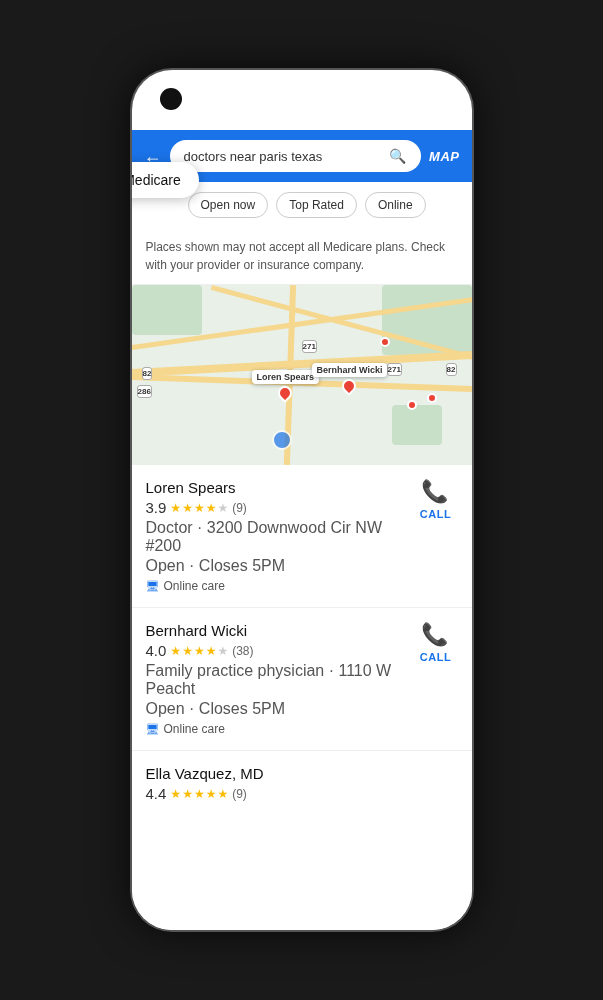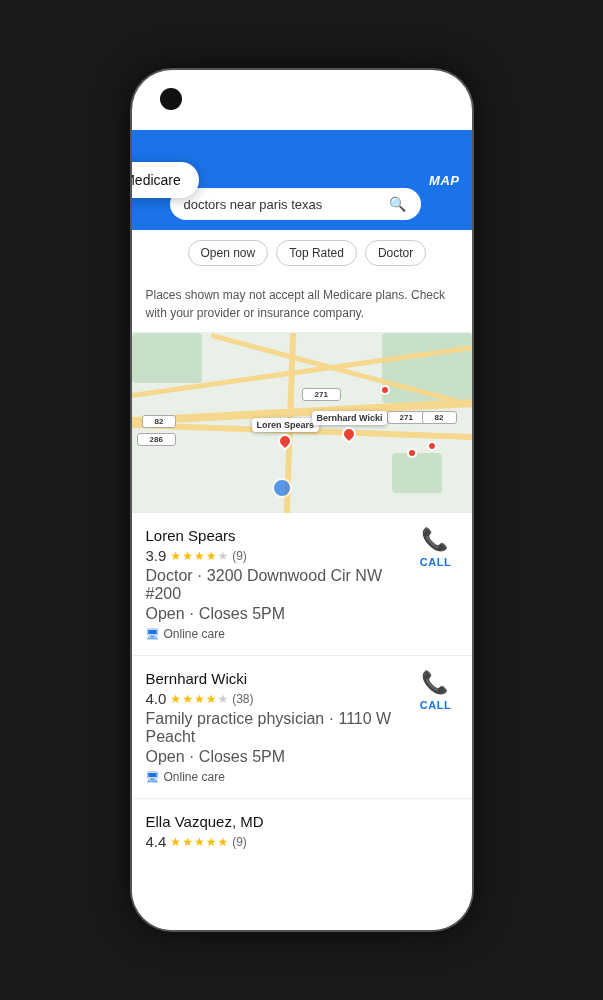--- a/index.html
+++ b/index.html
@@ -61,21 +61,20 @@
     }
 
     .search-input {
       flex: 1;
       background: white;
       border-radius: 24px;
       padding: 8px 14px;
       display: flex;
       align-items: center;
       justify-content: space-between;
-      margin-top: 48px;
     }
 
     .search-text {
       font-size: 13px;
       color: #333;
     }
 
     .search-icon-right {
       color: #666;
       font-size: 14px;
@@ -184,21 +183,21 @@
       transform-origin: left center;
     }
 
     
     .shield {
       position: absolute;
       background: white;
       border: 1px solid #aaa;
       border-radius: 3px;
       font-size: 8px;
-      padding: 1px 12px;
+      padding: 1px 0;
       color: #333;
       font-weight: bold;
     }
     .shield-82-left { top: 82px; left: 10px; }
     .shield-271 { top: 55px; left: 170px; }
     .shield-271b { top: 78px; left: 255px; }
     .shield-82-right { top: 78px; right: 15px; }
     .shield-286 { top: 100px; left: 5px; }
 
     
@@ -399,21 +398,21 @@
       <div class="search-input">
         <span class="search-text">doctors near paris texas</span>
         <span class="search-icon-right">🔍</span>
       </div>
       <span class="map-btn">MAP</span>
     </div>
 
     <div class="filter-row">
       <div class="filter-chip">Open now</div>
       <div class="filter-chip">Top Rated</div>
-      <div class="filter-chip">Doctor</div>
+      <div class="filter-chip">Online</div>
     </div>
 
     <div class="medicare-notice">
       <span>Places shown may not accept all Medicare plans. Check with your provider or insurance company.</span>
     </div>
 
     <div class="map-area">
       <div class="map-bg">
 
         <div class="green-patch gp1"></div>

